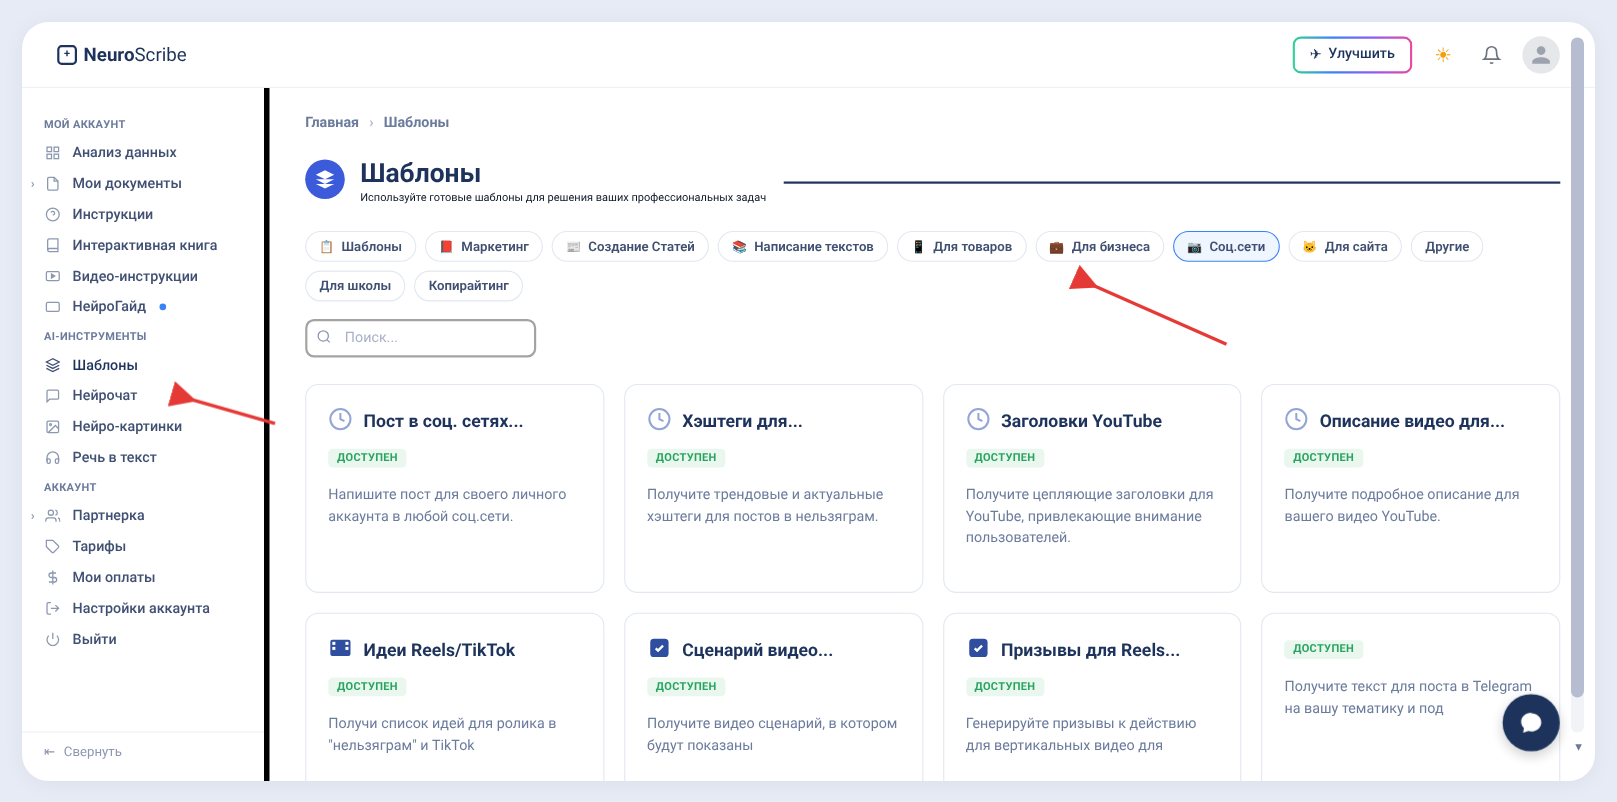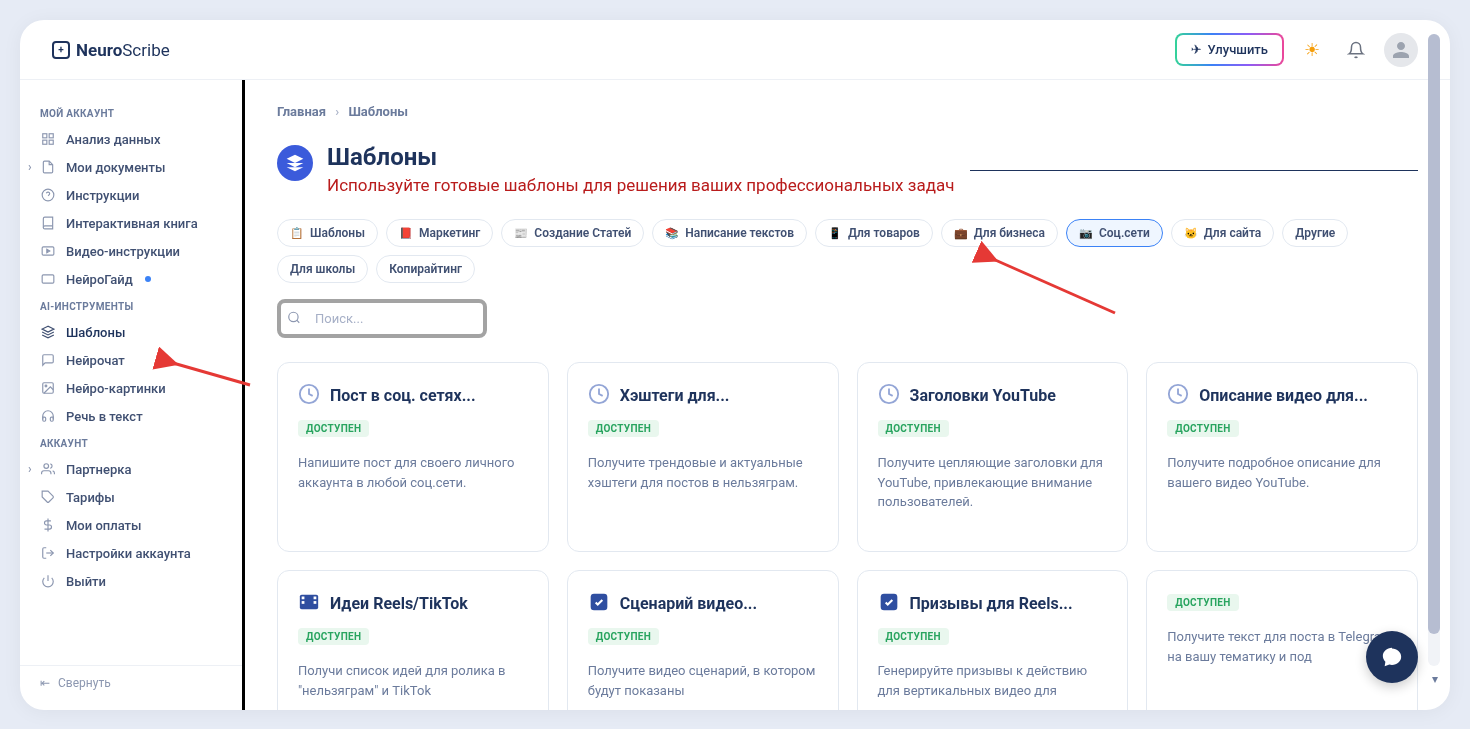--- a/index.html
+++ b/index.html
@@ -11,51 +11,51 @@
 .logo-text { font-size: 17px; font-weight: 700; color: #1E335C; }
 .logo-text .light { font-weight: 400; }
 .topbar-right { display: flex; align-items: center; gap: 12px; }
 .improve-btn { display: flex; align-items: center; gap: 6px; padding: 7px 14px; border-radius: 8px; font-size: 13px; font-weight: 500; color: #1E335C; background: #FFF; border: 2px solid transparent; background-image: linear-gradient(white, white), linear-gradient(90deg, #34D399, #3B82F6, #8B5CF6, #EC4899); background-origin: border-box; background-clip: padding-box, border-box; cursor: pointer; }
 .icon-btn { width: 32px; height: 32px; display: flex; align-items: center; justify-content: center; color: #6B7280; cursor: pointer; font-size: 18px; }
 .sun-icon { color: #F59E0B; }
 .avatar { width: 34px; height: 34px; border-radius: 50%; background: #E5E7EB; display: flex; align-items: center; justify-content: center; }
 .avatar svg { width: 24px; height: 24px; fill: #9CA3AF; }
 
 .body-wrap { display: flex; height: calc(100% - 60px); }
-.sidebar { width: 225px; padding: 20px 0 10px 0; overflow-y: auto; border-right: 3px solid #000000; display: flex; flex-direction: column; }
+.sidebar { width: 225px; padding: 20px 0 10px 0; overflow-y: auto; border-right: 5px solid #000000; display: flex; flex-direction: column; }
 .sidebar-list { flex: 1; overflow-y: auto; }
 .section-header { font-size: 10px; font-weight: 700; color: #6B7B9C; letter-spacing: 0.3px; text-transform: uppercase; padding: 8px 20px 6px 20px; }
 .nav-item { display: flex; align-items: center; gap: 10px; padding: 6px 20px 6px 20px; font-size: 13px; font-weight: 500; color: #405072; cursor: pointer; position: relative; }
 .nav-item.has-caret::before { content: '›'; position: absolute; left: 8px; color: #8C97B0; font-size: 12px; }
 .nav-item.active { color: #1E335C; }
 .nav-icon { width: 16px; height: 16px; color: #8C97B0; display: flex; align-items: center; justify-content: center; font-size: 14px; flex-shrink: 0; }
 .nav-item.active .nav-icon { color: #405072; }
 .dot-indicator { width: 6px; height: 6px; background: #3B82F6; border-radius: 50%; margin-left: 2px; }
 .collapse-btn { display: flex; align-items: center; gap: 8px; padding: 10px 20px; font-size: 12px; color: #8C97B0; cursor: pointer; border-top: 1px solid #EDF0F5; margin-top: 8px; }
 
 .main { flex: 1; padding: 24px 32px; overflow-y: auto; position: relative; }
 .breadcrumb { font-size: 13px; color: #6B7B9C; font-weight: 700; margin-bottom: 24px; }
 .breadcrumb .sep { margin: 0 6px; color: #B0B8CC; }
 
 .page-header { display: flex; align-items: flex-start; gap: 14px; margin-bottom: 24px; }
 .page-icon { width: 36px; height: 36px; border-radius: 50%; background: #3B5BDB; display: flex; align-items: center; justify-content: center; color: #FFF; font-size: 18px; flex-shrink: 0; margin-top: 2px; }
 .page-title-wrap { flex: 0 0 auto; }
 .page-title { font-size: 24px; font-weight: 700; color: #1E335C; }
 .title-line { flex: 1; height: 1.5px; background: #1E335C; margin-top: 3px; }
-.page-sub { font-size: 17px; color: #b91c1c; margin-top: 4px; }
+.page-sub { font-size: 10px; color: #0f172a; margin-top: 4px; }
 .header-row { display: flex; align-items: center; gap: 16px; }
 .header-row .page-header { flex: 0 0 auto; margin-bottom: 0; }
 
 .filter-row { display: flex; flex-wrap: wrap; gap: 8px; margin-bottom: 16px; }
 .chip { display: flex; align-items: center; gap: 6px; padding: 6px 12px; border: 1px solid #E2E8F0; border-radius: 16px; font-size: 12px; font-weight: 600; color: #405072; background: #FFF; cursor: pointer; }
 .chip.active { border-color: #3B82F6; background: #EFF6FF; }
 .chip-icon { width: 14px; height: 14px; display: inline-flex; align-items: center; justify-content: center; font-size: 11px; }
 
 .search-box { position: relative; width: 210px; margin-bottom: 24px; }
-.search-box input { width: 100%; padding: 8px 12px 8px 34px; border: 4px solid #a3a3a3; border-radius: 8px; font-size: 13px; color: #be185d; outline: none; }
+.search-box input { width: 100%; padding: 8px 12px 8px 34px; border: 2px solid #a3a3a3; border-radius: 8px; font-size: 13px; color: #be185d; outline: none; }
 .search-box .search-icon { position: absolute; left: 10px; top: 50%; transform: translateY(-50%); color: #8C97B0; font-size: 14px; }
 .search-box input::placeholder { color: #A7B0C7; }
 
 .cards { display: grid; grid-template-columns: repeat(4, 1fr); gap: 18px; }
 .card { border: 1px solid #E2E8F0; border-radius: 12px; padding: 20px; background: #FFF; cursor: pointer; min-height: 190px; }
 .card-title-row { display: flex; align-items: flex-end; gap: 10px; margin-bottom: 12px; }
 .card-icon { width: 22px; height: 22px; display: flex; align-items: center; justify-content: center; font-size: 18px; color: #3B5BDB; flex-shrink: 0; }
 .card-title { font-size: 16px; font-weight: 700; color: #1E335C; white-space: nowrap; overflow: hidden; text-overflow: ellipsis; }
 .badge { display: inline-block; padding: 3px 8px; background: #E9F7EE; color: #28A45F; font-size: 10px; font-weight: 700; border-radius: 4px; margin-bottom: 16px; letter-spacing: 0.3px; }
 .card-desc { font-size: 13px; color: #6B7B9C; line-height: 1.5; }

